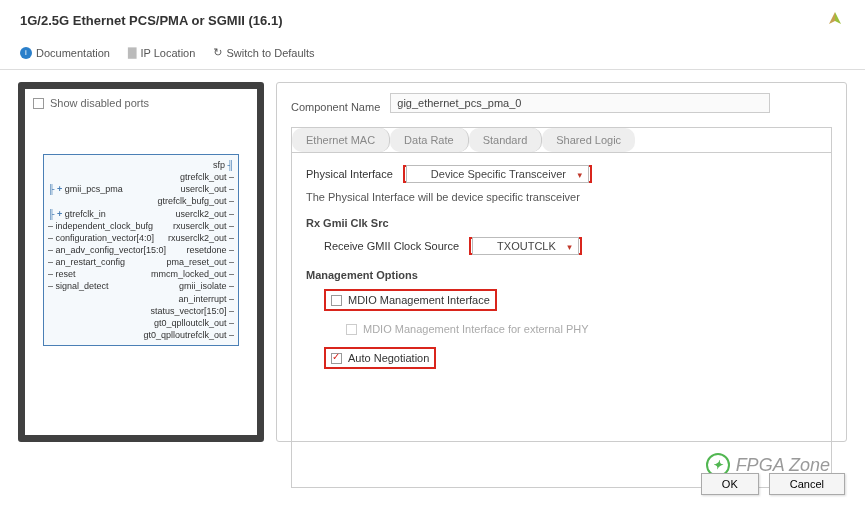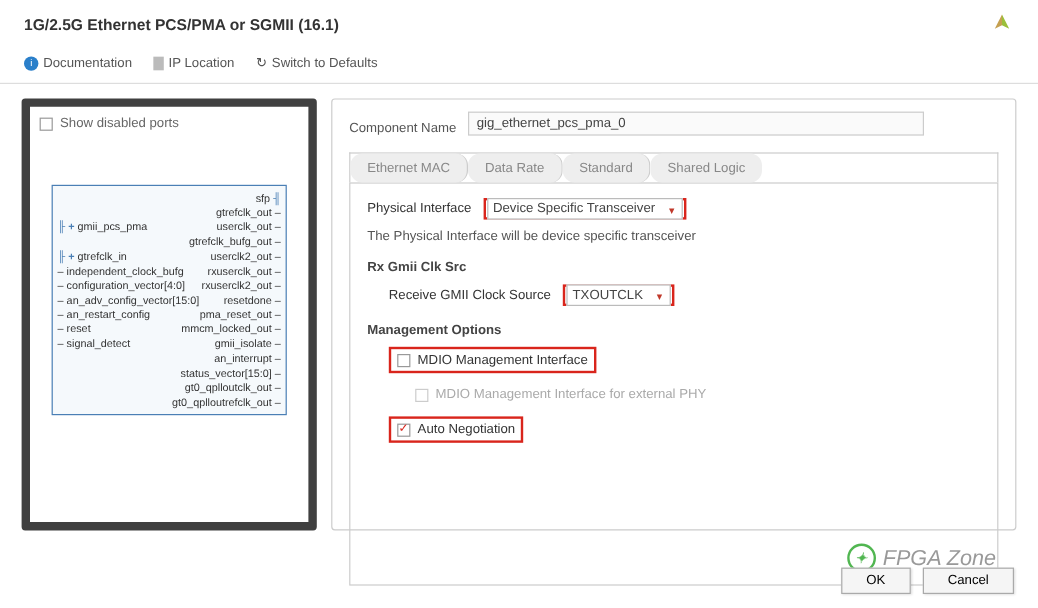--- a/index.html
+++ b/index.html
@@ -23,21 +23,21 @@
 .right-panel { flex: 1; border: 1px solid #ccc; border-radius: 3px; padding: 10px 14px; height: 360px; }
 .comp-row { display: flex; align-items: flex-end; gap: 10px; margin-bottom: 14px; }
 .comp-label { color: #555; }
 .comp-input { border: 1px solid #ccc; padding: 3px 6px; width: 380px; color: #444; background: #fafafa; font-size: 11px; }
 .tabs { display: flex; border: 1px solid #ccc; border-bottom: none; }
 .tab { padding: 6px 14px; border-right: 1px solid #ccc; background: #eee; color: #888; cursor: pointer; font-size: 11px; border-radius: 10px; }
 .tab:last-child { border-right: none; }
 .tab.active { background: #fff; color: #333; font-weight: bold; }
 .tab-content { border: 1px solid #ccc; padding: 12px 14px; height: 336px; }
 .field-row { display: flex; align-items: center; gap: 10px; margin-bottom: 8px; }
-.select-box { border: 1px solid #bbb; padding: 2px 22px 2px 4px; position: relative; min-width: 150px; color: #444; background: #fff; font-size: 11px; }
+.select-box { border: 1px solid #bbb; padding: 2px 22px 2px 24px; position: relative; min-width: 150px; color: #444; background: #fff; font-size: 11px; }
 .chevron { position: absolute; right: 6px; top: 4px; color: #c0392b; font-size: 9px; }
 .red-box { border: 2px solid #d9251c; padding: 1px; display: inline-block; }
 .hint { color: #555; margin-bottom: 14px; }
 .section-title { font-weight: bold; color: #444; margin: 8px 0; }
 .indent { margin-left: 18px; }
 .check-row { display: flex; align-items: center; gap: 6px; padding: 2px 4px; }
 .disabled { color: #aaa; text-align: center; }
 .checkmark { position: relative; }
 .checkmark::after { content: "✓"; position: absolute; left: 0px; top: -3px; font-size: 10px; color: #d9251c; }
 .footer { position: absolute; bottom: 12px; right: 20px; display: flex; gap: 10px; }

